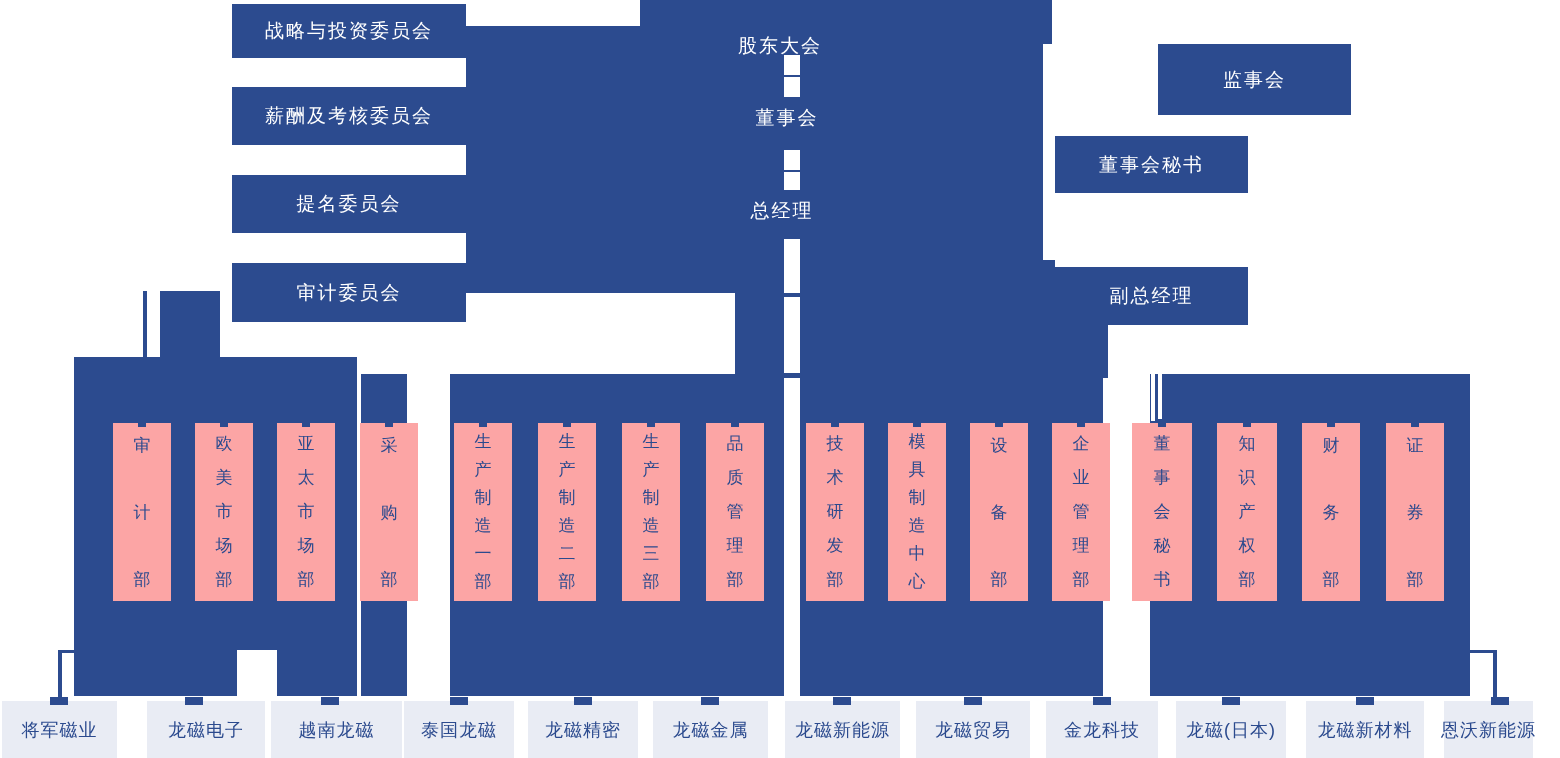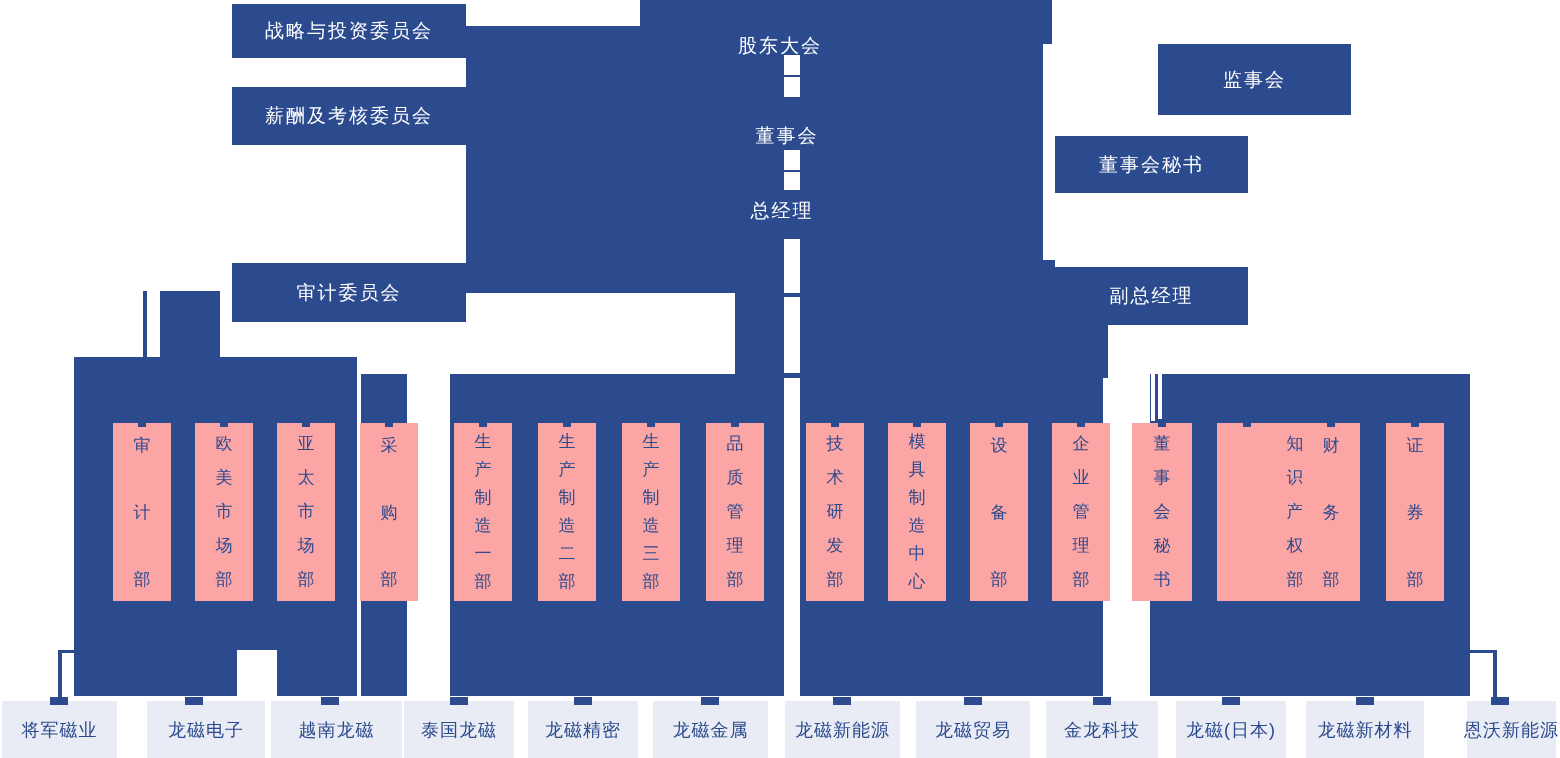--- a/index.html
+++ b/index.html
@@ -66,33 +66,36 @@
   <div class="white" style="left:1158px;top:374px;width:4px;height:47px;"></div>
 
   <div class="blue" style="left:58px;top:650px;width:20px;height:3px;"></div>
   <div class="blue" style="left:58px;top:650px;width:4px;height:51px;"></div>
   <div class="blue" style="left:1470px;top:650px;width:25px;height:3px;"></div>
   <div class="blue" style="left:1493px;top:650px;width:4px;height:51px;"></div>
 
   <div class="node-label" style="left:680px;top:18px;width:200px;height:26px;margin-top:15px;">
     <span>股东大会</span>
   </div>
-  <div class="node-label" style="left:687px;top:123px;width:200px;height:26px;justify-content:center;">
+  <div class="node-label" style="left:687px;top:105px;width:200px;height:26px;justify-content:center;">
     <span>董事会</span>
   </div>
   <div class="node-label" style="left:682px;top:198px;width:200px;height:26px;">
     <span>总经理</span>
   </div>
 
   <div class="org-box" style="left:232px;top:87px;width:234px;height:58px;">
     <span>薪酬及考核委员会</span>
   </div>
   <div class="org-box" style="left:232px;top:4px;width:234px;height:54px;">
     <span>战略与投资委员会</span>
   </div>
+  <div class="org-box" style="left:232px;top:175px;width:234px;height:58px;">
+    <span>提名委员会</span>
+  </div>
   <div class="org-box" style="left:232px;top:263px;width:234px;height:59px;">
     <span>审计委员会</span>
   </div>
 
   <div class="org-box" style="left:1110px;top:44px;width:193px;height:71px;margin-left:48px;">
     <span>监事会</span>
   </div>
   <div class="org-box" style="left:1055px;top:136px;width:193px;height:57px;">
     <span>董事会秘书</span>
   </div>
@@ -132,21 +135,21 @@
     </div>
   <div class="dept-card" style="left:970px;">
       <span class="vtext v3">设备部</span>
     </div>
   <div class="dept-card" style="left:1052px;">
       <span class="vtext v5">企业管理部</span>
     </div>
   <div class="dept-card" style="left:1132px;width:60px;">
       <span class="vtext v5">董事会秘书</span>
     </div>
-  <div class="dept-card" style="left:1217px;width:60px;padding-left:48px;">
+  <div class="dept-card" style="left:1217px;width:60px;">
       <span class="vtext v5">知识产权部</span>
     </div>
   <div class="dept-card" style="left:1302px;">
       <span class="vtext v3">财务部</span>
     </div>
   <div class="dept-card" style="left:1386px;">
       <span class="vtext v3">证券部</span>
     </div>
 
   <div class="stub" style="left:138px;top:419px;width:8px;height:8px;"></div>
@@ -192,21 +195,21 @@
     </div>
   <div class="sub-card" style="left:1046px;width:112px;">
       <span>金龙科技</span>
     </div>
   <div class="sub-card" style="left:1176px;width:110px;">
       <span>龙磁(日本)</span>
     </div>
   <div class="sub-card" style="left:1306px;width:118px;">
       <span>龙磁新材料</span>
     </div>
-  <div class="sub-card" style="left:1444px;width:89px;margin-left:23px;">
+  <div class="sub-card" style="left:1444px;width:89px;">
       <span>恩沃新能源</span>
     </div>
 
   <div class="stub" style="left:50px;top:697px;width:18px;height:8px;"></div>
   <div class="stub" style="left:185px;top:697px;width:18px;height:8px;"></div>
   <div class="stub" style="left:321px;top:697px;width:18px;height:8px;"></div>
   <div class="stub" style="left:450px;top:697px;width:18px;height:8px;"></div>
   <div class="stub" style="left:574px;top:697px;width:18px;height:8px;"></div>
   <div class="stub" style="left:701px;top:697px;width:18px;height:8px;"></div>
   <div class="stub" style="left:833px;top:697px;width:18px;height:8px;"></div>

